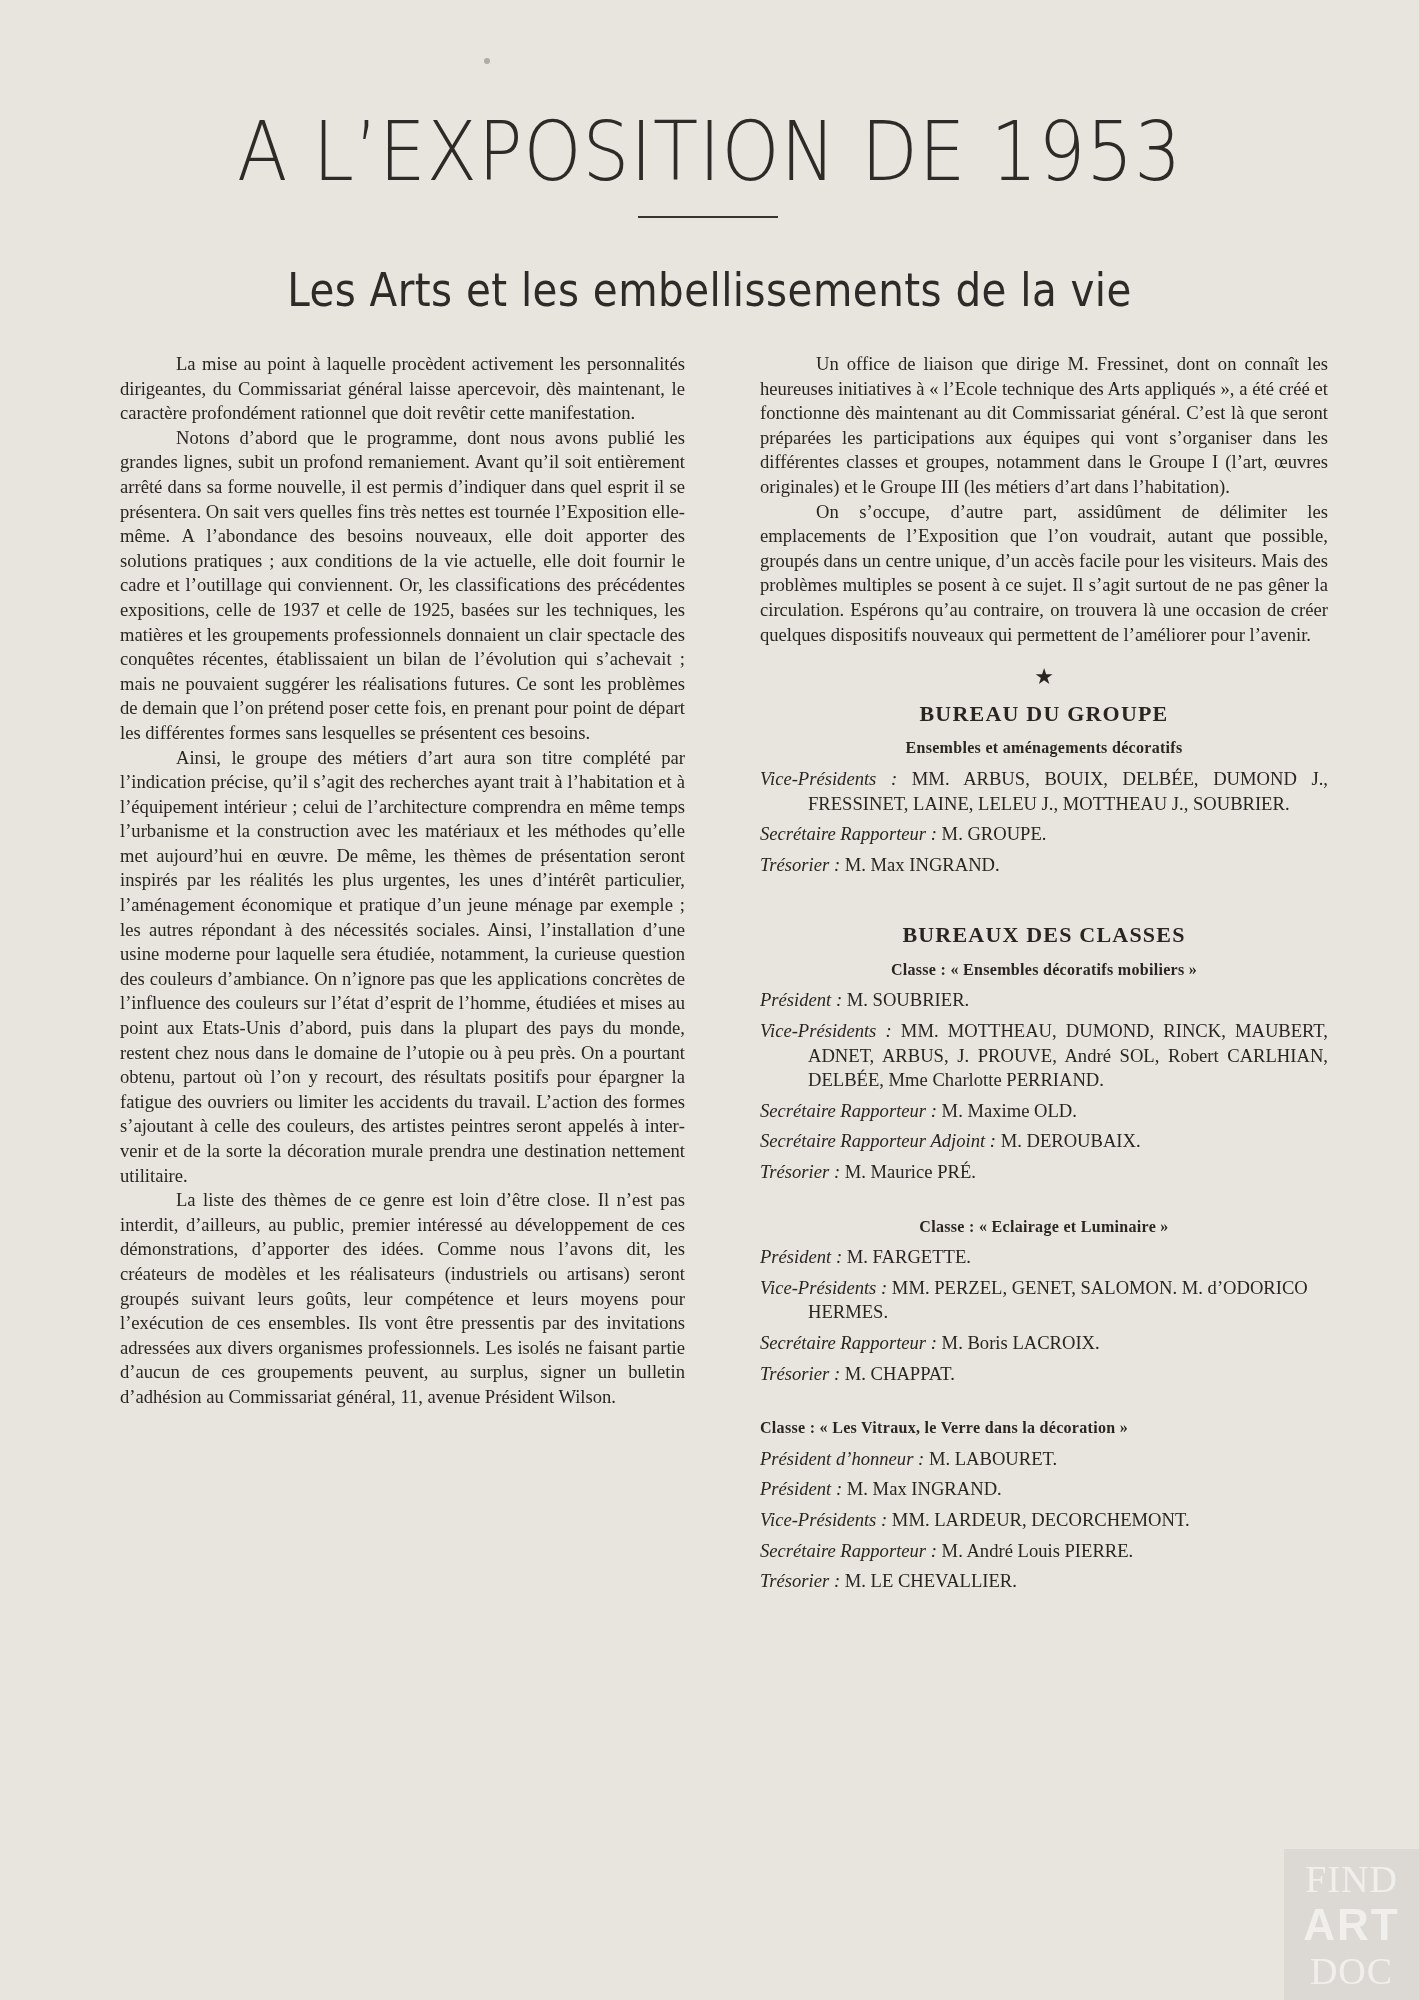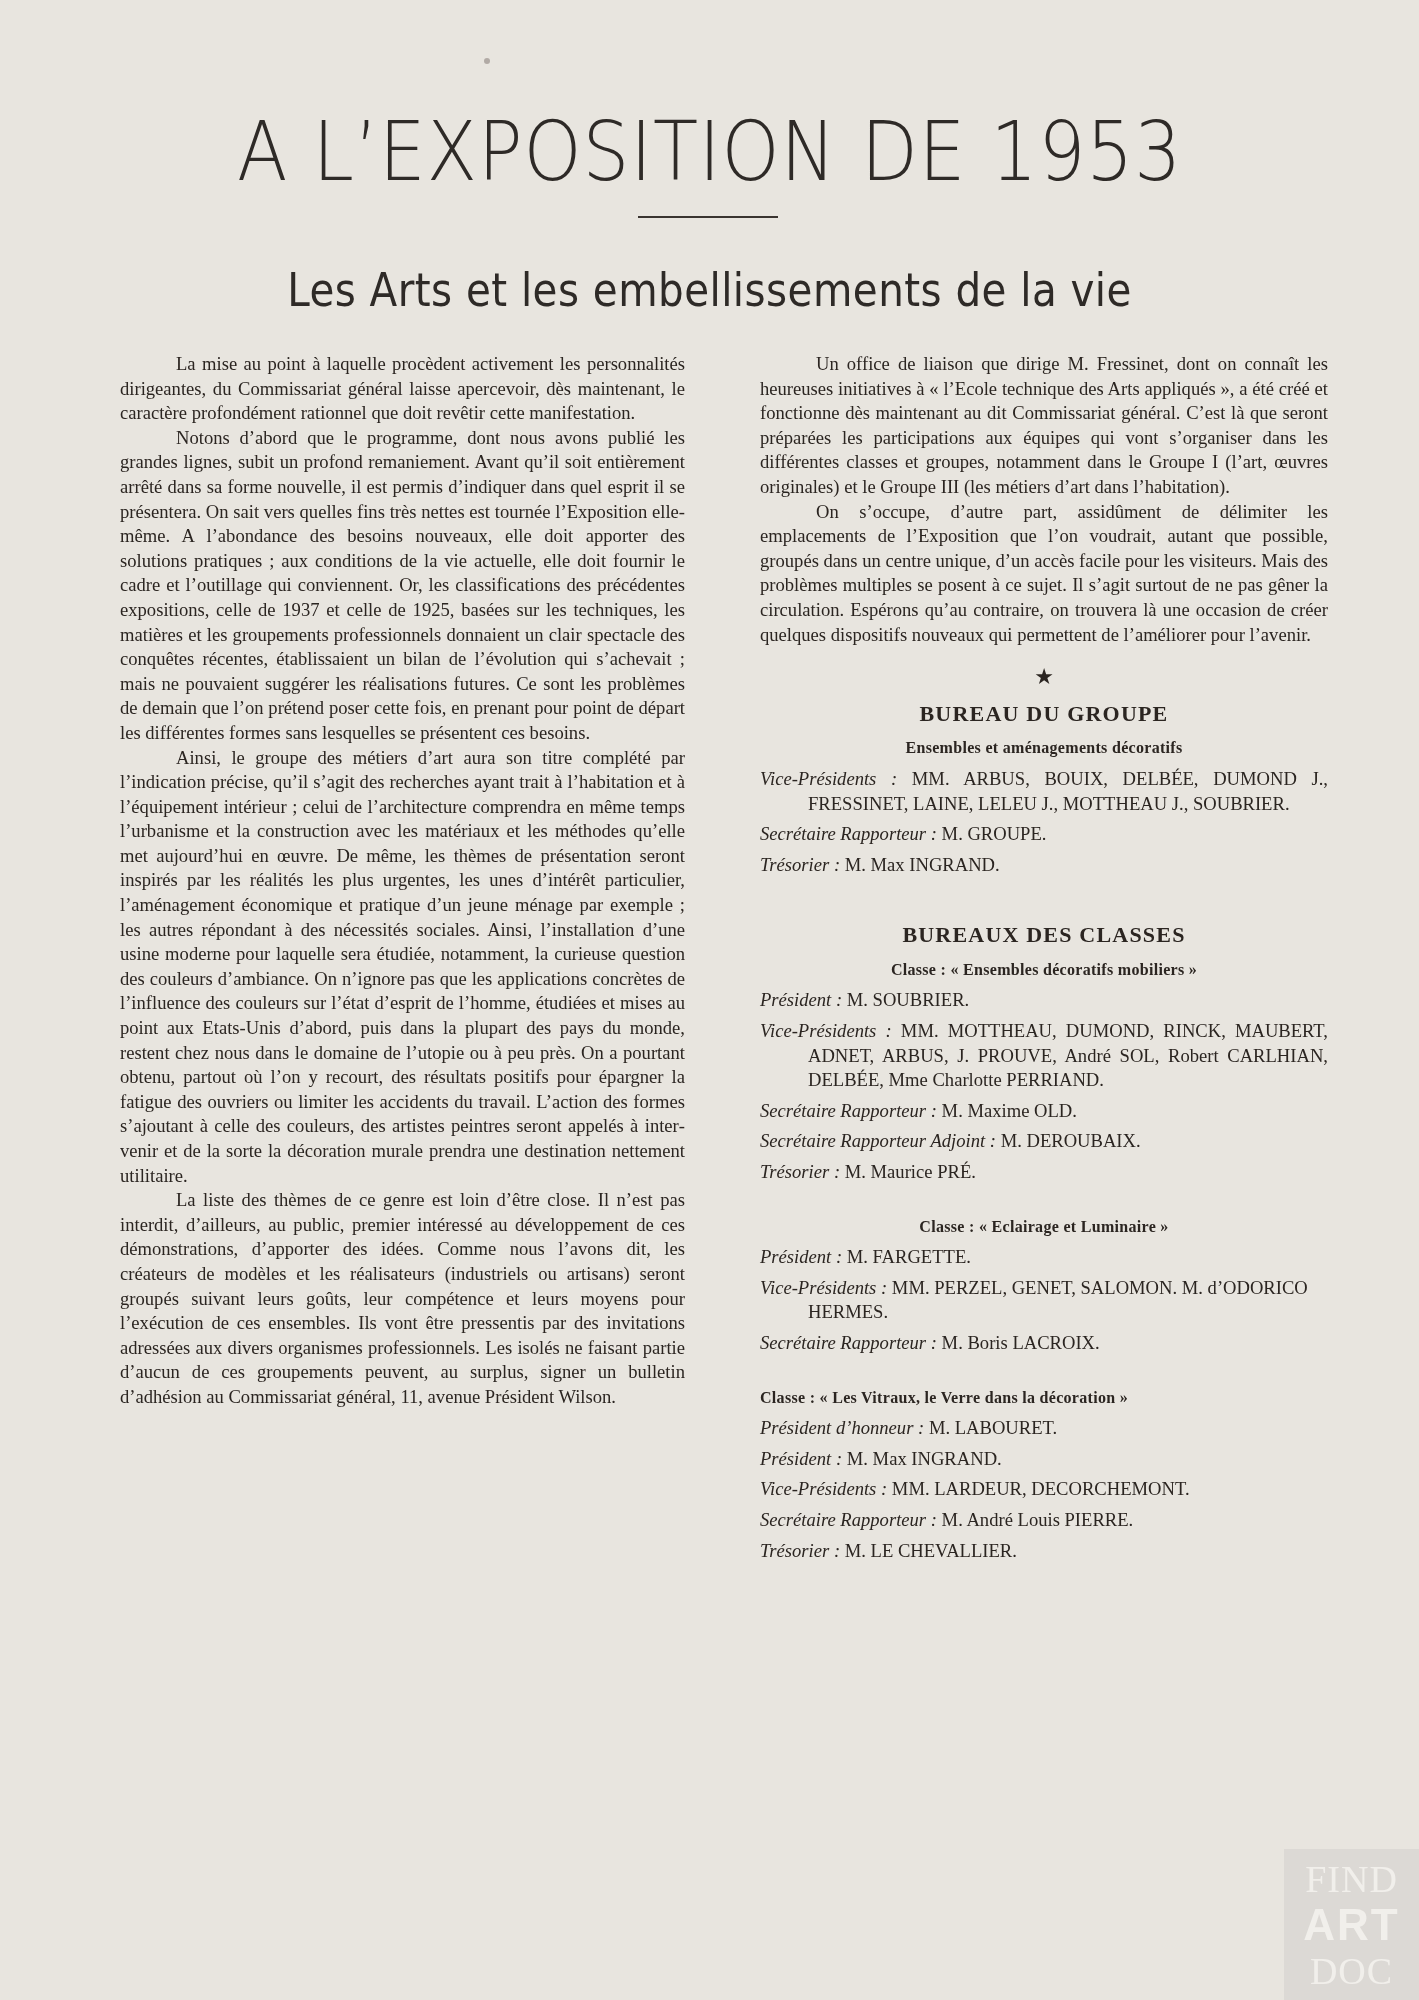--- a/index.html
+++ b/index.html
@@ -105,20 +105,21 @@
       <div class="entry"><span class="role">Trésorier :</span> <span>M. Maurice PRÉ.</span></div>
     </div>
 
     <div class="gap-md"></div>
 
     <div>
       <div class="bureau-sub">Classe : « Eclairage et Luminaire »</div>
       <div class="entry"><span class="role">Président :</span> <span>M. FARGETTE.</span></div>
       <div class="entry"><span class="role">Vice-Présidents :</span> <span>MM. PERZEL, GENET, SALOMON. M. d’ODORICO HERMES.</span></div>
       <div class="entry"><span class="role">Secrétaire Rapporteur :</span> <span>M. Boris LACROIX.</span></div>
+      <div class="entry"><span class="role">Trésorier :</span> <span>M. CHAPPAT.</span></div>
     </div>
 
     <div class="gap-md"></div>
 
     <div>
       <div class="bureau-sub" style="text-align:left;">Classe : « Les Vitraux, le Verre dans la décoration »</div>
       <div class="entry"><span class="role">Président d’honneur :</span> <span>M. LABOURET.</span></div>
       <div class="entry"><span class="role">Président :</span> <span>M. Max INGRAND.</span></div>
       <div class="entry"><span class="role">Vice-Présidents :</span> <span>MM. LARDEUR, DECORCHE­MONT.</span></div>
       <div class="entry"><span class="role">Secrétaire Rapporteur :</span> <span>M. André Louis PIERRE.</span></div>

